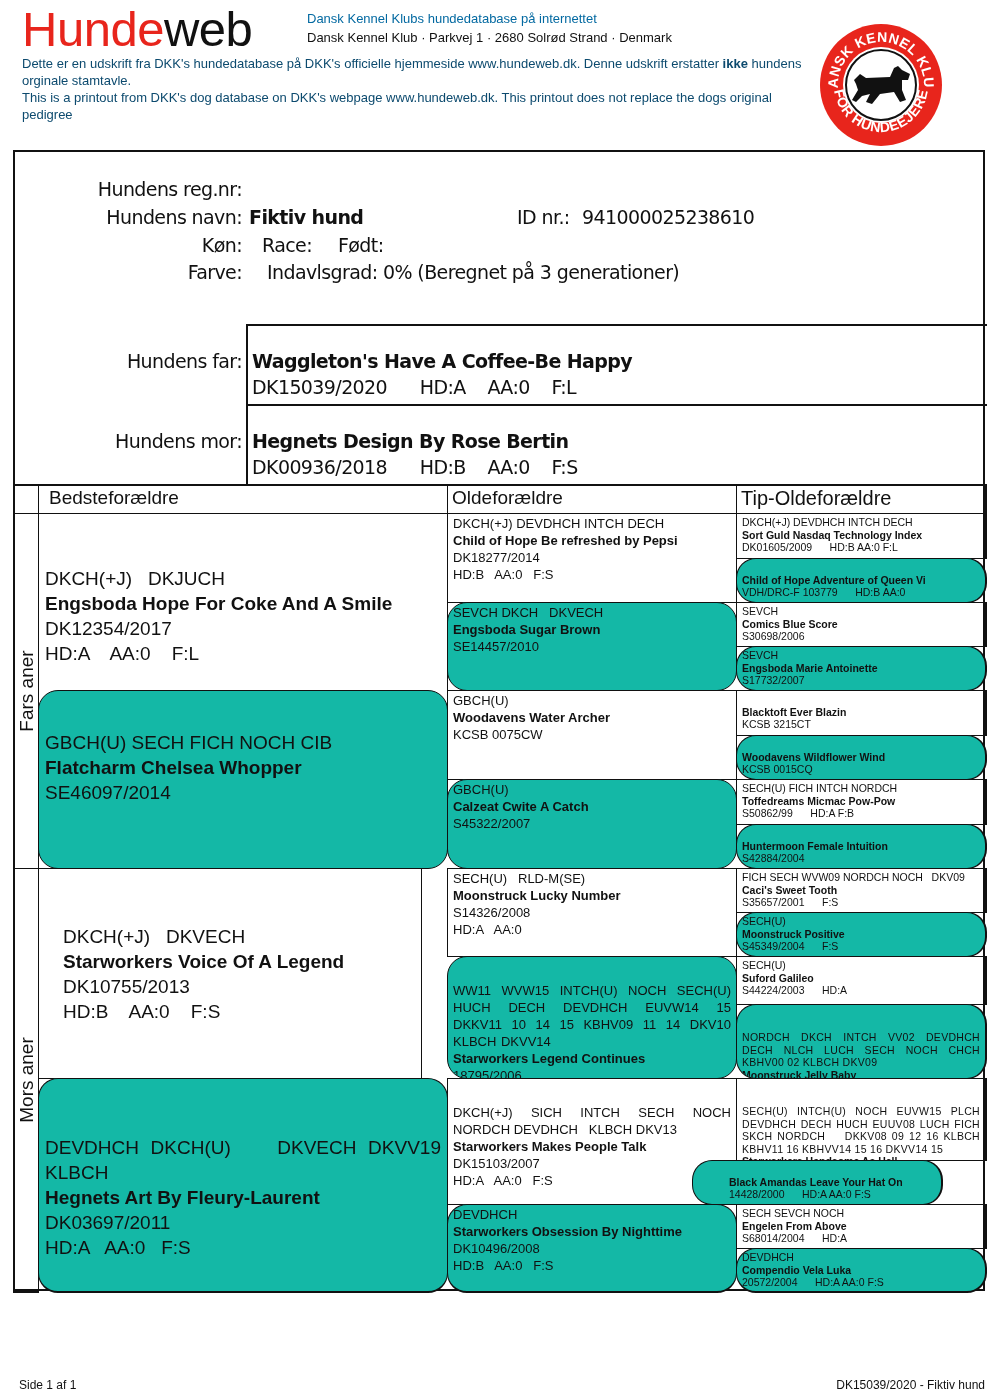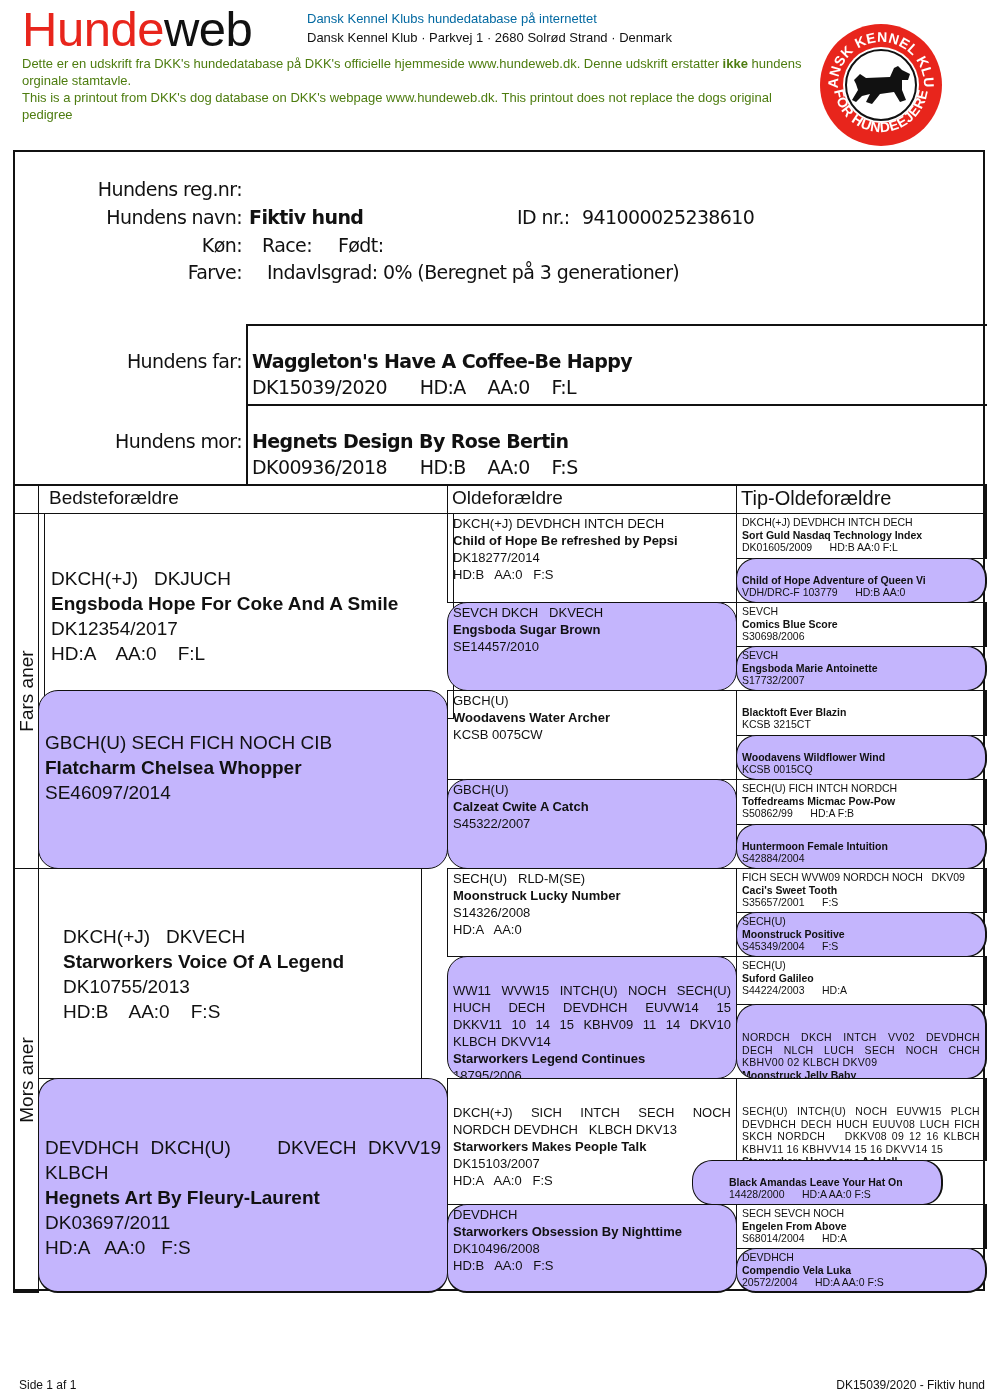--- a/index.html
+++ b/index.html
@@ -4,34 +4,34 @@
 <style>
   html, body { margin: 0; padding: 0; background: #fff; }
   body { width: 1000px; height: 1393px; position: relative; overflow: hidden; font-family: "Liberation Sans", sans-serif; color: #111; }
   .abs { position: absolute; }
   
   .logo { left: 22px; top: 4px; font-size: 49px; letter-spacing: -0.5px; line-height: 50px; font-family: "Liberation Sans", sans-serif; }
   .logo .red { color: #e8251c; }
   .logo .blk { color: #111; margin-top: 22px; }
   .tag1 { left: 307px; top: 11px; font-size: 13px; color: #0369a1; }
   .tag2 { left: 307px; top: 30px; font-size: 13px; color: #111; }
-  .disclaimer { left: 22px; top: 55px; width: 780px; font-size: 13px; line-height: 17px; color: #4d7c0f; }
+  .disclaimer { left: 22px; top: 55px; width: 780px; font-size: 13px; line-height: 17px; color: #0c4a6e; }
   .disclaimer b { font-weight: bold; }
   .badge { left: 818px; top: 22px; width: 126px; height: 126px; }
 
   
   .frame { left: 13px; top: 150px; width: 972px; height: 1141px; border: 2px solid #111; box-sizing: border-box; }
   .lbl { font-size: 19px; text-align: right; font-family: "DejaVu Sans", sans-serif; letter-spacing: -0.6px; color: #111; }
   .val { font-size: 19px; font-family: "DejaVu Sans", sans-serif; letter-spacing: -0.6px; color: #111; }
 
   .pbox { position: absolute; left: 246px; width: 741px; border: 2px solid #111; box-sizing: border-box; border-right: none; }
 
   
   .cell { position: absolute; box-sizing: border-box; border: 1px solid #111; overflow: hidden; }
-  .g { background: #c4b5fd; border-radius: 20px; }
+  .g { background: #14b8a6; border-radius: 20px; }
   .hdr { font-size: 19px; padding: 1px 0 0 10px; font-family: "Liberation Sans", sans-serif; }
   .side { position: absolute; box-sizing: border-box; border: 1px solid #111; }
   .vtext { position: absolute; left: 50%; top: 50%; transform: translate(-50%,-50%) rotate(-90deg); white-space: nowrap; font-size: 19px; font-family: "Liberation Sans", sans-serif; }
 
   .c1 { font-size: 19px; line-height: 25px; padding: 0 6px; font-family: "Liberation Sans", sans-serif; display: flex; flex-direction: column; justify-content: center; }
   .c1 .nm { font-weight: bold; }
   .c2 { font-size: 13px; line-height: 17px; padding: 1px 5px; font-family: "Liberation Sans", sans-serif; }
   .c2 .nm { font-weight: bold; }
   .c3 { font-size: 10.5px; line-height: 12.5px; padding: 2px 5px; font-family: "Liberation Sans", sans-serif; }
   .c3 .nm { font-weight: bold; }
@@ -96,21 +96,21 @@
 <div class="cell hdr" style="left:447px;top:484px;width:290px;height:30px;border-top-width:2px;padding-left:4px;">Oldeforældre</div>
 <div class="cell hdr" style="left:736px;top:484px;width:251px;height:30px;border-top-width:2px;border-right-width:2px;padding-left:4px;font-size:20px;">Tip-Oldeforældre</div>
 
 <div class="side" style="left:13px;top:513px;width:26px;height:356px;border-left-width:2px;">
   <div class="vtext">Fars aner</div>
 </div>
 <div class="side" style="left:13px;top:868px;width:26px;height:425px;border-left-width:2px;border-bottom-width:2px;">
   <div class="vtext">Mors aner</div>
 </div>
 
-<div class="cell c1" style="left:44px;top:513px;width:410px;height:206px;">
+<div class="cell c1" style="left:38px;top:513px;width:410px;height:206px;">
   <div class="t">DKCH(+J)   DKJUCH</div>
   <div class="nm">Engsboda Hope For Coke And A Smile</div>
   <div>DK12354/2017</div>
   <div class="t">HD:A    AA:0    F:L</div>
 </div>
 <div class="cell c1 g" style="left:38px;top:690px;width:410px;height:179px;">
   <div class="t">GBCH(U) SECH FICH NOCH CIB</div>
   <div class="nm">Flatcharm Chelsea Whopper</div>
   <div>SE46097/2014</div>
   <div style="height:25px"></div>

